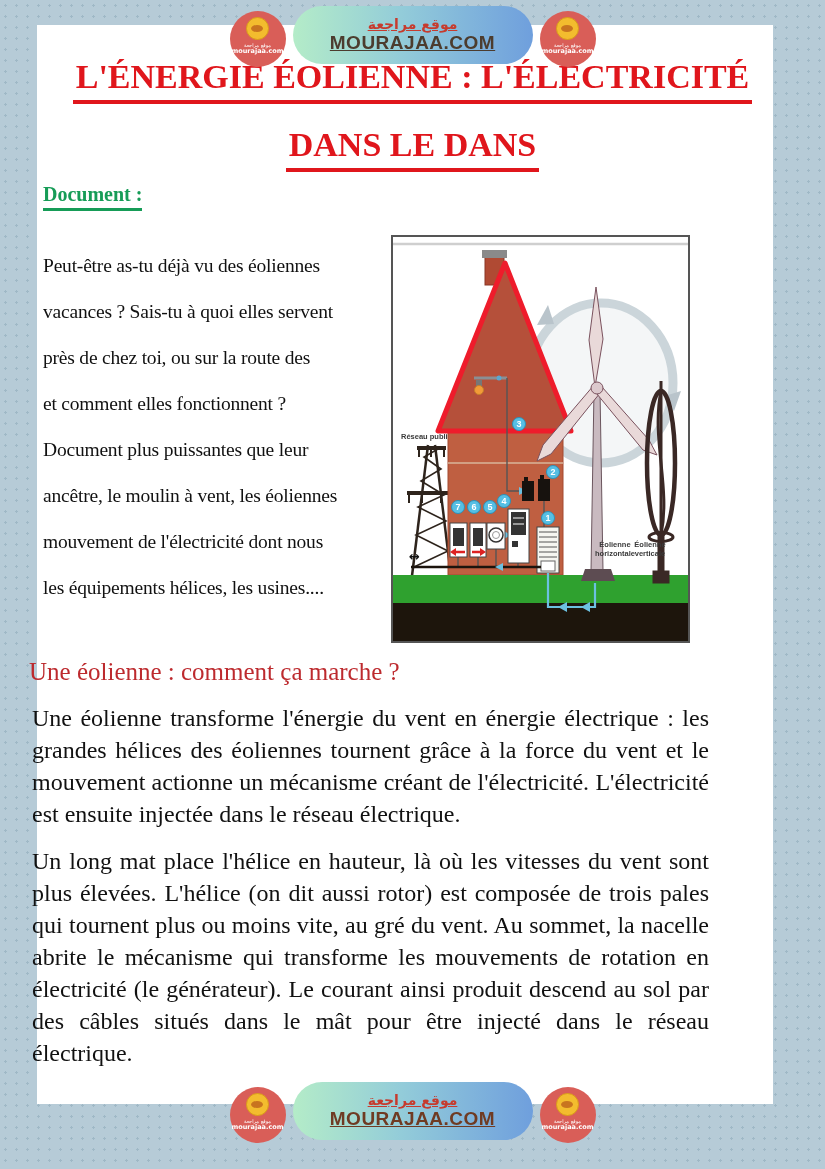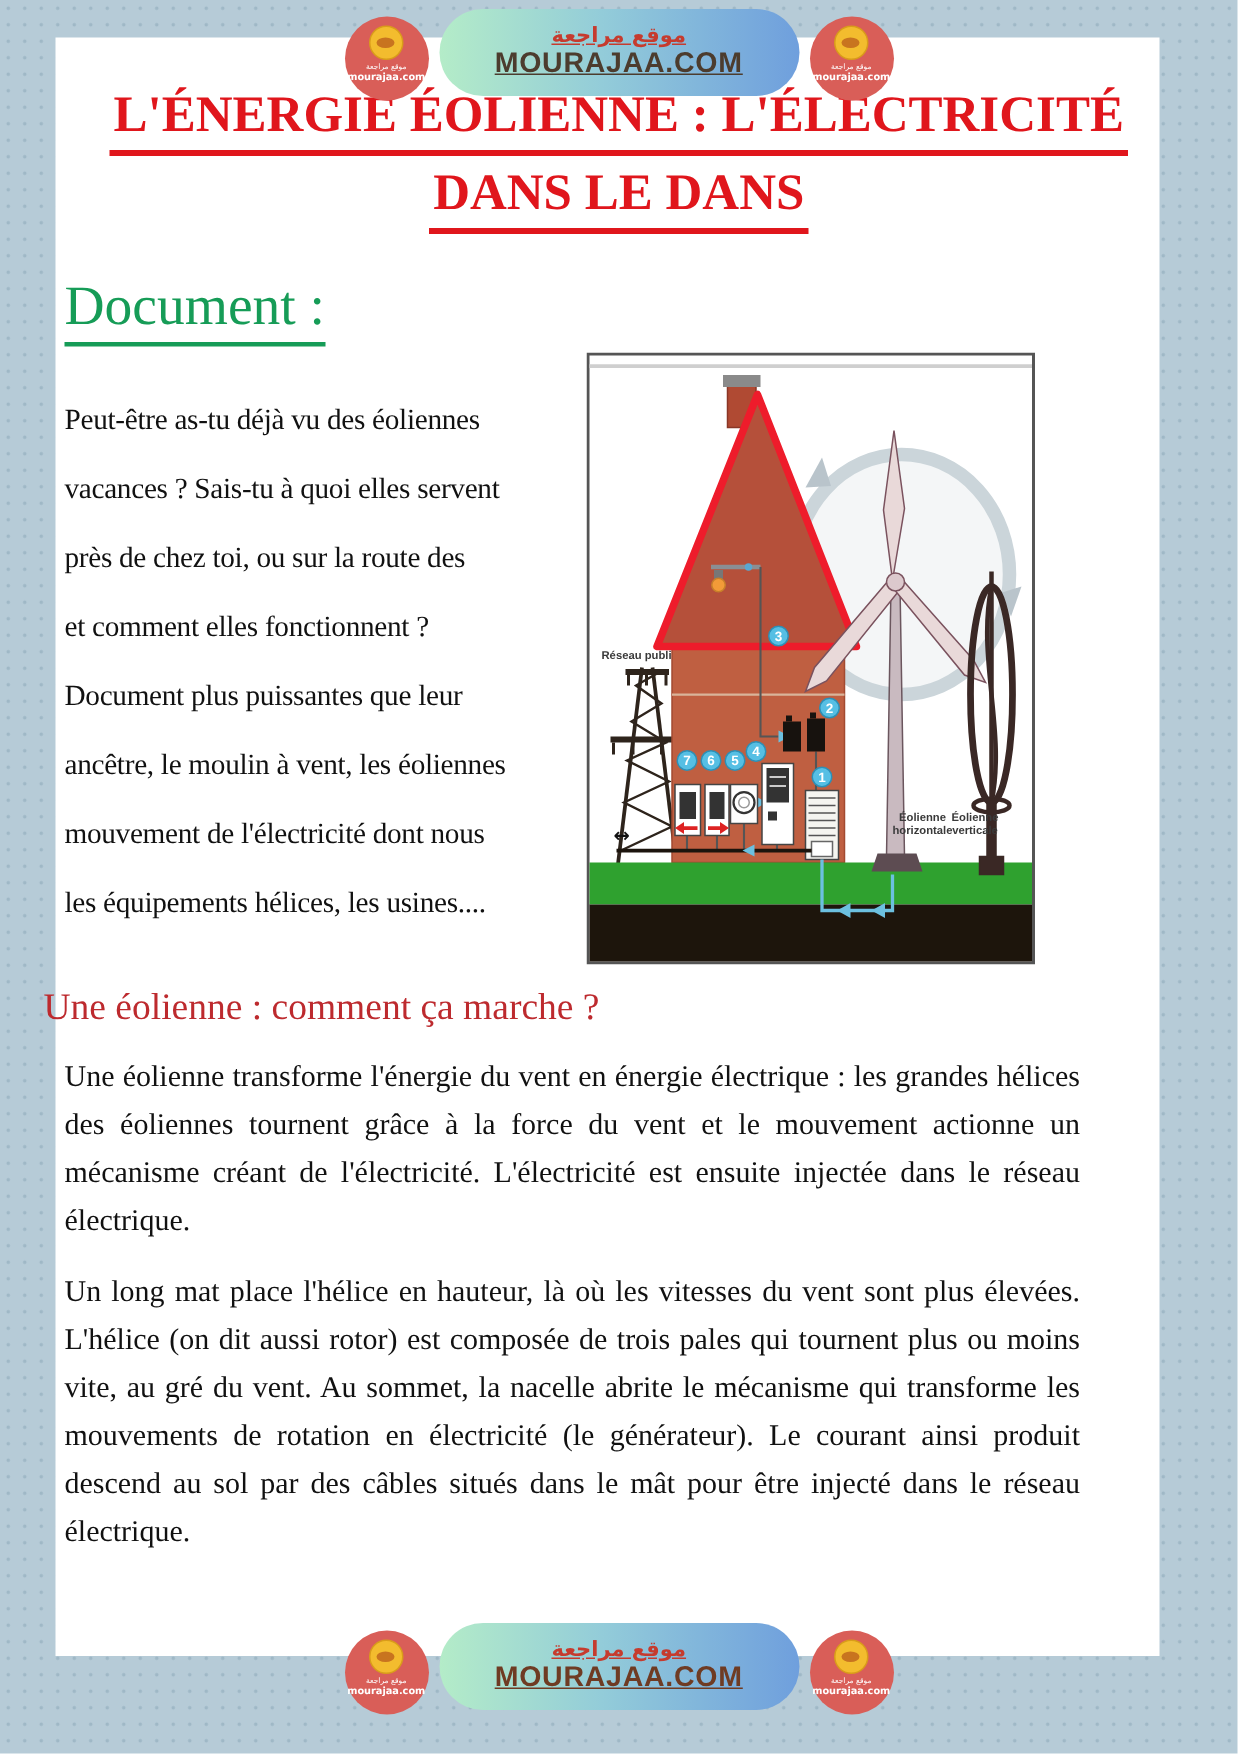--- a/index.html
+++ b/index.html
@@ -25,38 +25,38 @@
     background:linear-gradient(90deg,#b4ecc8 0%,#93ccd9 45%,#6f9fdd 100%);
     display:flex;flex-direction:column;align-items:center;justify-content:center;}
   .pill-ar{font-family:"DejaVu Sans",sans-serif;font-size:14px;font-weight:bold;color:#c63b2e;text-decoration:underline;}
   .pill-site{font-family:"Liberation Sans",sans-serif;font-size:19px;font-weight:bold;letter-spacing:.5px;
     color:#4c3c2e;text-decoration:underline;}
   .banner.bottom .pill-site{color:#6f3b23;}
 
   
   .title{position:absolute;left:0;top:60px;width:100%;text-align:center;
     color:#e0161c;font-weight:bold;font-size:34px;line-height:1;}
-  .t-line{display:inline-block;border-bottom:4px solid #e0161c;padding:0 3px 6px;margin-bottom:8px;}
-  .doc-heading{position:absolute;left:43px;top:183px;font-size:37px;font-weight:normal;color:#169c57;}
+  .t-line{display:inline-block;border-bottom:4px solid #e0161c;padding:0 3px 6px;margin-bottom:24px;}
+  .doc-heading{position:absolute;left:43px;top:183px;font-size:20px;font-weight:bold;color:#169c57;}
   .doc-heading span{display:inline-block;border-bottom:3px solid #169c57;padding-bottom:2px;}
 
   
-  .intro{position:absolute;left:43px;top:258px;width:352px;font-size:19.5px;color:#111;letter-spacing:-0.2px;text-align:center;}
+  .intro{position:absolute;left:43px;top:243px;width:352px;font-size:19.5px;color:#111;letter-spacing:-0.2px;text-align:center;}
   .intro div{height:46px;display:flex;align-items:center;white-space:nowrap;}
 
   
   .diagram{position:absolute;left:391px;top:235px;width:299px;height:408px;}
   .badge{fill:#56bfe4;stroke:#2e8fb5;stroke-width:1;}
   .badge-t{fill:#ffffff;font-family:"Liberation Sans",sans-serif;font-size:9px;font-weight:bold;text-anchor:middle;}
   .diag-label{fill:#3a3a3a;font-family:"Liberation Sans",sans-serif;font-size:7.5px;font-weight:bold;text-anchor:middle;}
   .diag-label.left{text-anchor:start;}
 
   
   .subheading{position:absolute;left:29px;top:658px;font-size:25px;color:#bd2a2e;}
-  .para{position:absolute;left:43px;width:677px;font-size:20px;line-height:32px;text-align:justify;color:#111;}
+  .para{position:absolute;left:32px;width:677px;font-size:24px;line-height:32px;text-align:justify;color:#111;}
   .para.p1{top:702px}
   .para.p2{top:845px}
 </style>
 </head>
 <body>
 
 <div class="page">
   <div class="card"></div>
 
   <div class="banner top">

